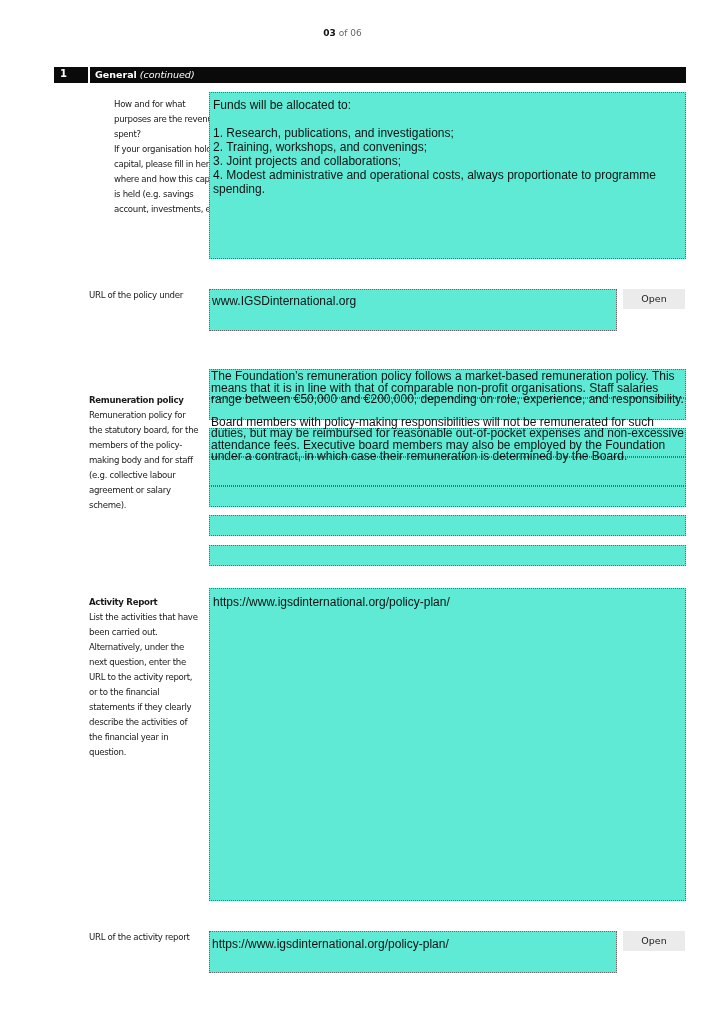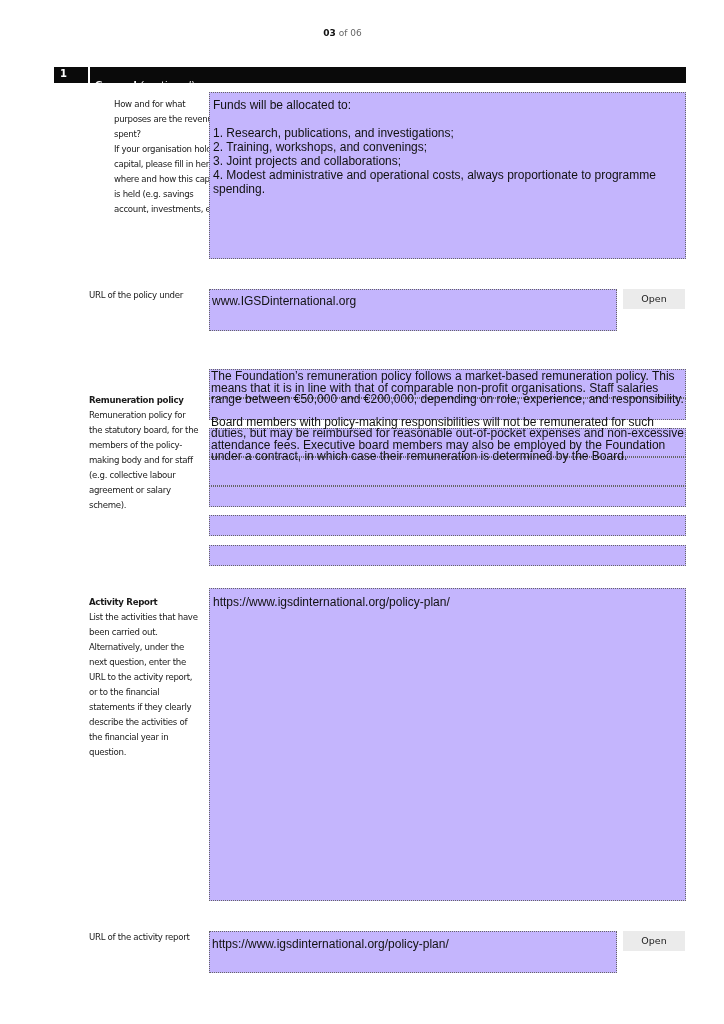--- a/index.html
+++ b/index.html
@@ -4,30 +4,30 @@
   <style>
     html, body { margin: 0; padding: 0; background: #ffffff; }
     body { width: 724px; height: 1024px; position: relative; overflow: hidden;
            font-family: "DejaVu Sans", sans-serif; color: #1a1a1a; }
     .page-num { position: absolute; top: 28px; left: 0; width: 613px; text-align: center;
                 font-size: 9px; color: #666; font-family: "DejaVu Sans", sans-serif; margin-left: 36px; }
     .page-num b { color: #111; font-weight: bold; }
     .section-bar { position: absolute; top: 67px; left: 54px; width: 632px; height: 16px; background: #0a0a0a; color: #fff; }
     .section-bar .num { position: absolute; left: 6px; top: 1px; font-size: 10px; font-weight: bold; }
     .section-bar .sep { position: absolute; left: 34px; top: 0; width: 2px; height: 16px; background: #fff; }
-    .section-bar .title { position: absolute; left: 41px; top: 2px; font-size: 9.5px; margin-top: 10px; }
+    .section-bar .title { position: absolute; left: 41px; top: 2px; font-size: 9.5px; }
     .section-bar .title b { font-weight: bold; }
     .section-bar .title i { font-style: italic; font-weight: normal; }
 
     .label { position: absolute; left: 89px; width: 110px; font-size: 8.6px; line-height: 15px;
              font-family: "DejaVu Sans", sans-serif; color: #1a1a1a; letter-spacing: -0.3px; }
     .label .head-bold { font-weight: bold; display: block; }
     .label .hint { display: block; }
 
-    .box { position: absolute; left: 209px; border: 1px dotted #666; box-sizing: border-box; background: #c4b5fd; }
+    .box { position: absolute; left: 209px; border: 1px dotted #666; box-sizing: border-box; background: #5eead4; }
     .field-text { font-family: "Liberation Sans", sans-serif; font-size: 12px; color: #111; line-height: 14px; white-space: pre-wrap; }
     .open-btn { position: absolute; left: 623px; width: 62px; height: 20px; background: #ebebeb;
                 font-size: 9.5px; text-align: center; line-height: 20px; color: #222; cursor: pointer;
                 font-family: "DejaVu Sans", sans-serif; }
   </style>
 </head>
 <body>
 
 <div class="page-num">
   <b>03</b>

